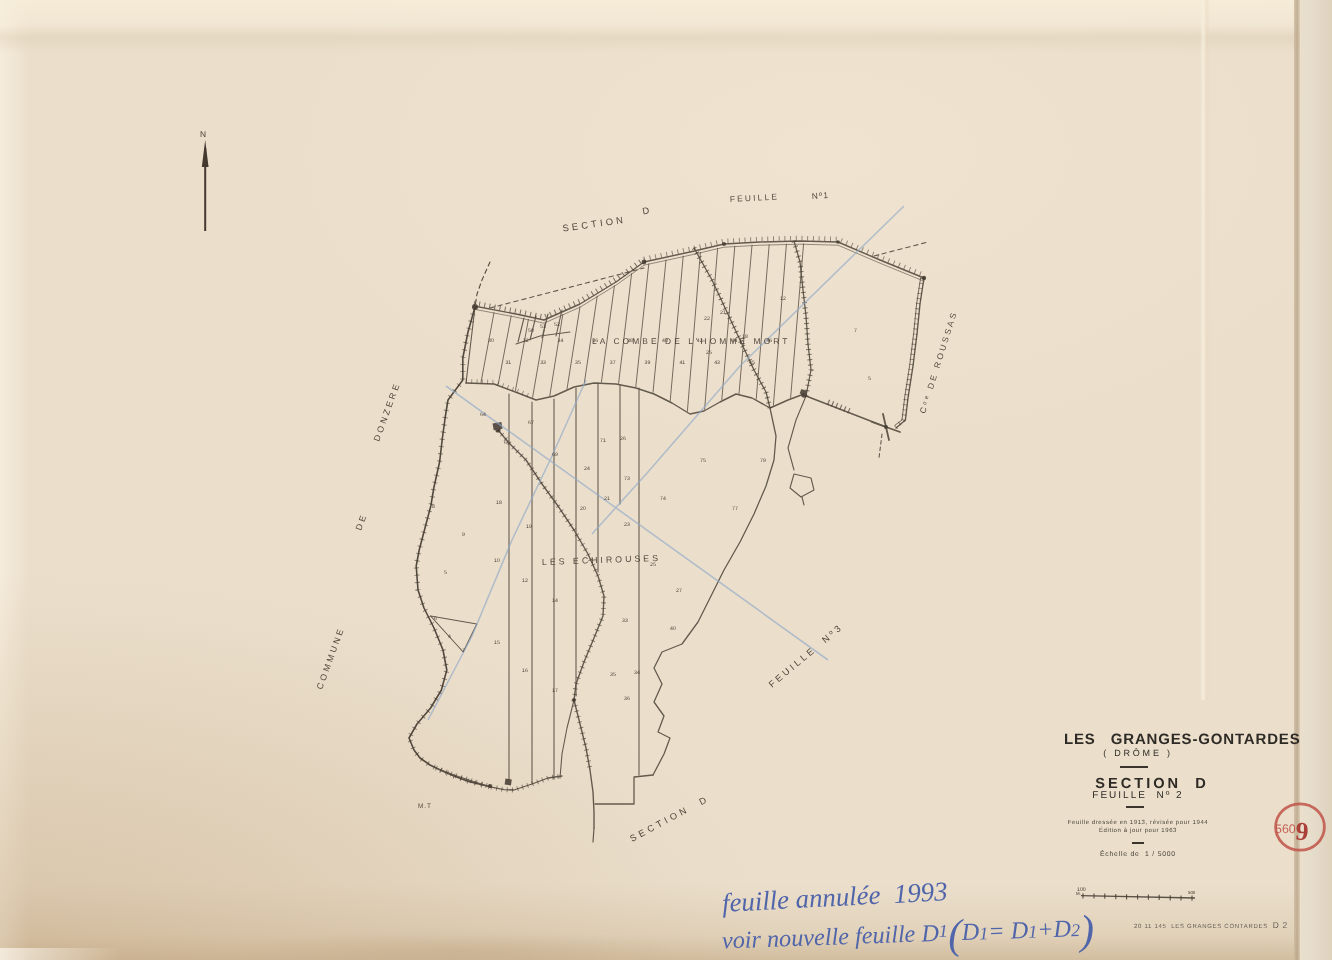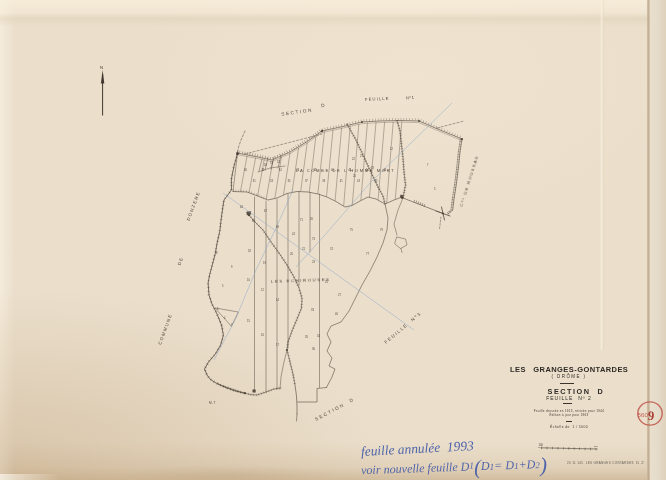--- a/index.html
+++ b/index.html
@@ -262,21 +262,21 @@
 <div style="position:absolute;left:120px;top:460px;width:220px;height:20px;background:radial-gradient(50% 60% at 50% 80%,rgba(170,140,105,0.18),rgba(170,140,105,0));"></div>
 
 <div style="position:absolute;left:600px;top:0;width:5px;height:350px;background:linear-gradient(to right,rgba(246,236,218,0),rgba(248,239,222,0.8),rgba(228,212,186,0.35),rgba(246,236,218,0));"></div>
 
 <svg width="40" height="36" viewBox="0 0 40 36" style="position:absolute;left:632px;top:396px" xmlns="http://www.w3.org/2000/svg">
 <ellipse cx="18" cy="17.5" rx="12.2" ry="11.6" fill="none" stroke="#bf5348" stroke-width="1.4" opacity="0.85"></ellipse>
 <text x="5.5" y="20.5" font-family="'Liberation Sans',sans-serif" font-size="6.2" fill="#bf5348" opacity="0.9">560</text>
 <text x="16" y="24" font-family="'Liberation Serif',serif" font-size="13" font-weight="bold" fill="#ab4038" transform="rotate(4 19 17)">9</text>
 </svg>
 
-<div class="t" style="left:510px;top:365px;width:118px;text-align:right;font-size:7.5px;font-weight:bold;letter-spacing:0.42px;color:#2e2a25">LES&nbsp;&nbsp;&nbsp;GRANGES-GONTARDES</div>
+<div class="t" style="left:532px;top:365px;width:118px;text-align:right;font-size:7.5px;font-weight:bold;letter-spacing:0.42px;color:#2e2a25">LES&nbsp;&nbsp;&nbsp;GRANGES-GONTARDES</div>
 
 <div class="t" style="left:510px;top:374.2px;width:118px;text-align:center;font-size:4.5px;letter-spacing:1.4px;color:#332e28">( DRÔME )</div>
 
 <div class="t" style="left:560px;top:382.6px;width:14px;height:1.5px;background:#3a342d"></div>
 
 <div class="t" style="left:517px;top:386.5px;width:118px;text-align:center;font-size:7.3px;font-weight:bold;letter-spacing:1.5px;color:#2e2a25">SECTION&nbsp;&nbsp;D</div>
 
 <div class="t" style="left:510px;top:395px;width:118px;text-align:center;font-size:5px;letter-spacing:1px;color:#2e2a25">FEUILLE&nbsp;&nbsp;Nº&nbsp;2</div>
 
 <div class="t" style="left:563px;top:403px;width:9px;height:0.8px;background:#3a342d"></div>

